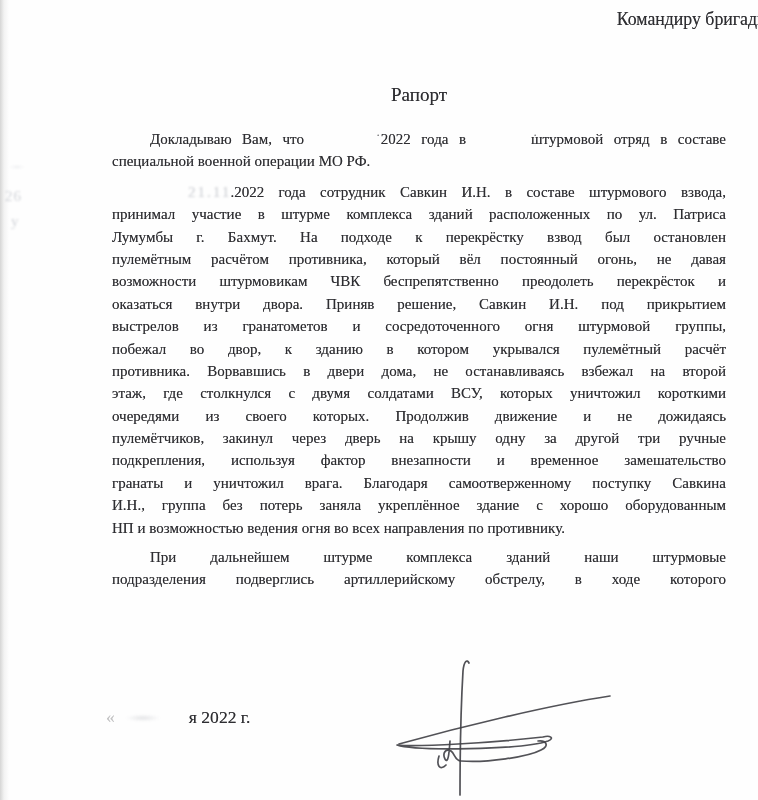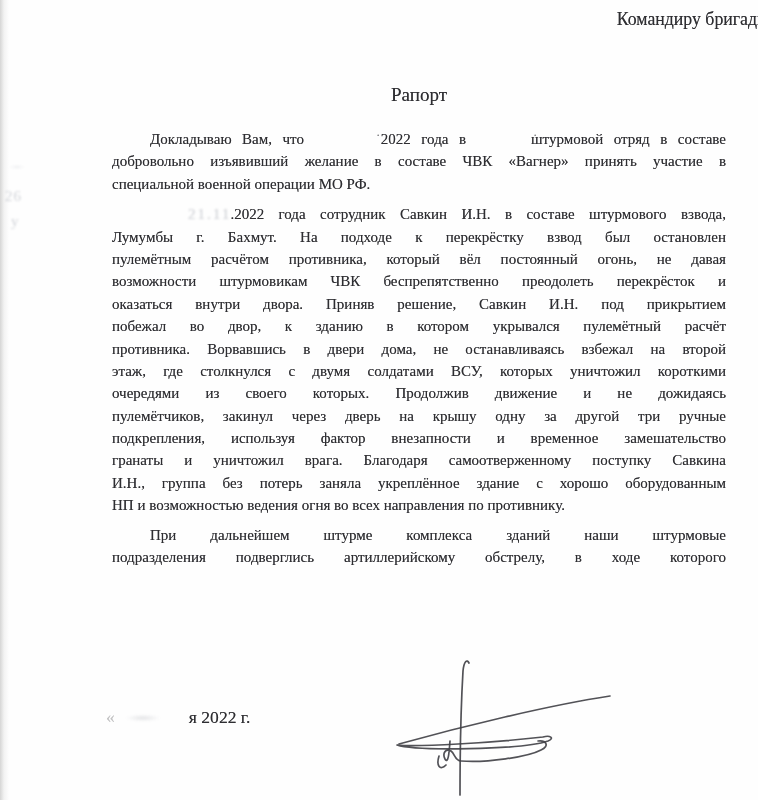--- a/index.html
+++ b/index.html
@@ -64,29 +64,30 @@
 
 <div class="page">
 
   <div class="addressee softtext">Командиру бригады</div>
 
   <div class="title softtext">Рапорт</div>
 
   <div class="bodytext softtext" id="paras">
       <div class="para">
         <div class="line" style="text-indent: 38px;"><span class="run">Докладываю Вам, что</span> <span class="gap" style="width: 56px;"></span> <span class="run">2022 года в</span> <span class="gap" style="width: 44px;"></span> <span class="run">штурмовой отряд в составе</span> </div>
-        <div class="line"><span class="run">добровольно изъявивший желание в составе ЧВК «Вагнер» принять участие в</span> </div>
         <div class="line last"><span class="run">специальной военной операции МО РФ.</span> </div>
       </div>
       <div class="para">
         <div class="line" style="text-indent: 38px;"><span class="run ghost" style="width: 66px;">21.11</span> <span class="run">.2022 года сотрудник Савкин И.Н. в составе штурмового взвода,</span> </div>
+        <div class="line"><span class="run">принимал участие в штурме комплекса зданий расположенных по ул. Патриса</span> </div>
         <div class="line"><span class="run">Лумумбы г. Бахмут. На подходе к перекрёстку взвод был остановлен</span> </div>
         <div class="line"><span class="run">пулемётным расчётом противника, который вёл постоянный огонь, не давая</span> </div>
         <div class="line"><span class="run">возможности штурмовикам ЧВК беспрепятственно преодолеть перекрёсток и</span> </div>
         <div class="line"><span class="run">оказаться внутри двора. Приняв решение, Савкин И.Н. под прикрытием</span> </div>
+        <div class="line"><span class="run">выстрелов из гранатометов и сосредоточенного огня штурмовой группы,</span> </div>
         <div class="line"><span class="run">побежал во двор, к зданию в котором укрывался пулемётный расчёт</span> </div>
         <div class="line"><span class="run">противника. Ворвавшись в двери дома, не останавливаясь взбежал на второй</span> </div>
         <div class="line"><span class="run">этаж, где столкнулся с двумя солдатами ВСУ, которых уничтожил короткими</span> </div>
         <div class="line"><span class="run">очередями из своего которых. Продолжив движение и не дожидаясь</span> </div>
         <div class="line"><span class="run">пулемётчиков, закинул через дверь на крышу одну за другой три ручные</span> </div>
         <div class="line"><span class="run">подкрепления, используя фактор внезапности и временное замешательство</span> </div>
         <div class="line"><span class="run">гранаты и уничтожил врага. Благодаря самоотверженному поступку Савкина</span> </div>
         <div class="line"><span class="run">И.Н., группа без потерь заняла укреплённое здание с хорошо оборудованным</span> </div>
         <div class="line last"><span class="run">НП и возможностью ведения огня во всех направления по противнику.</span> </div>
       </div>

